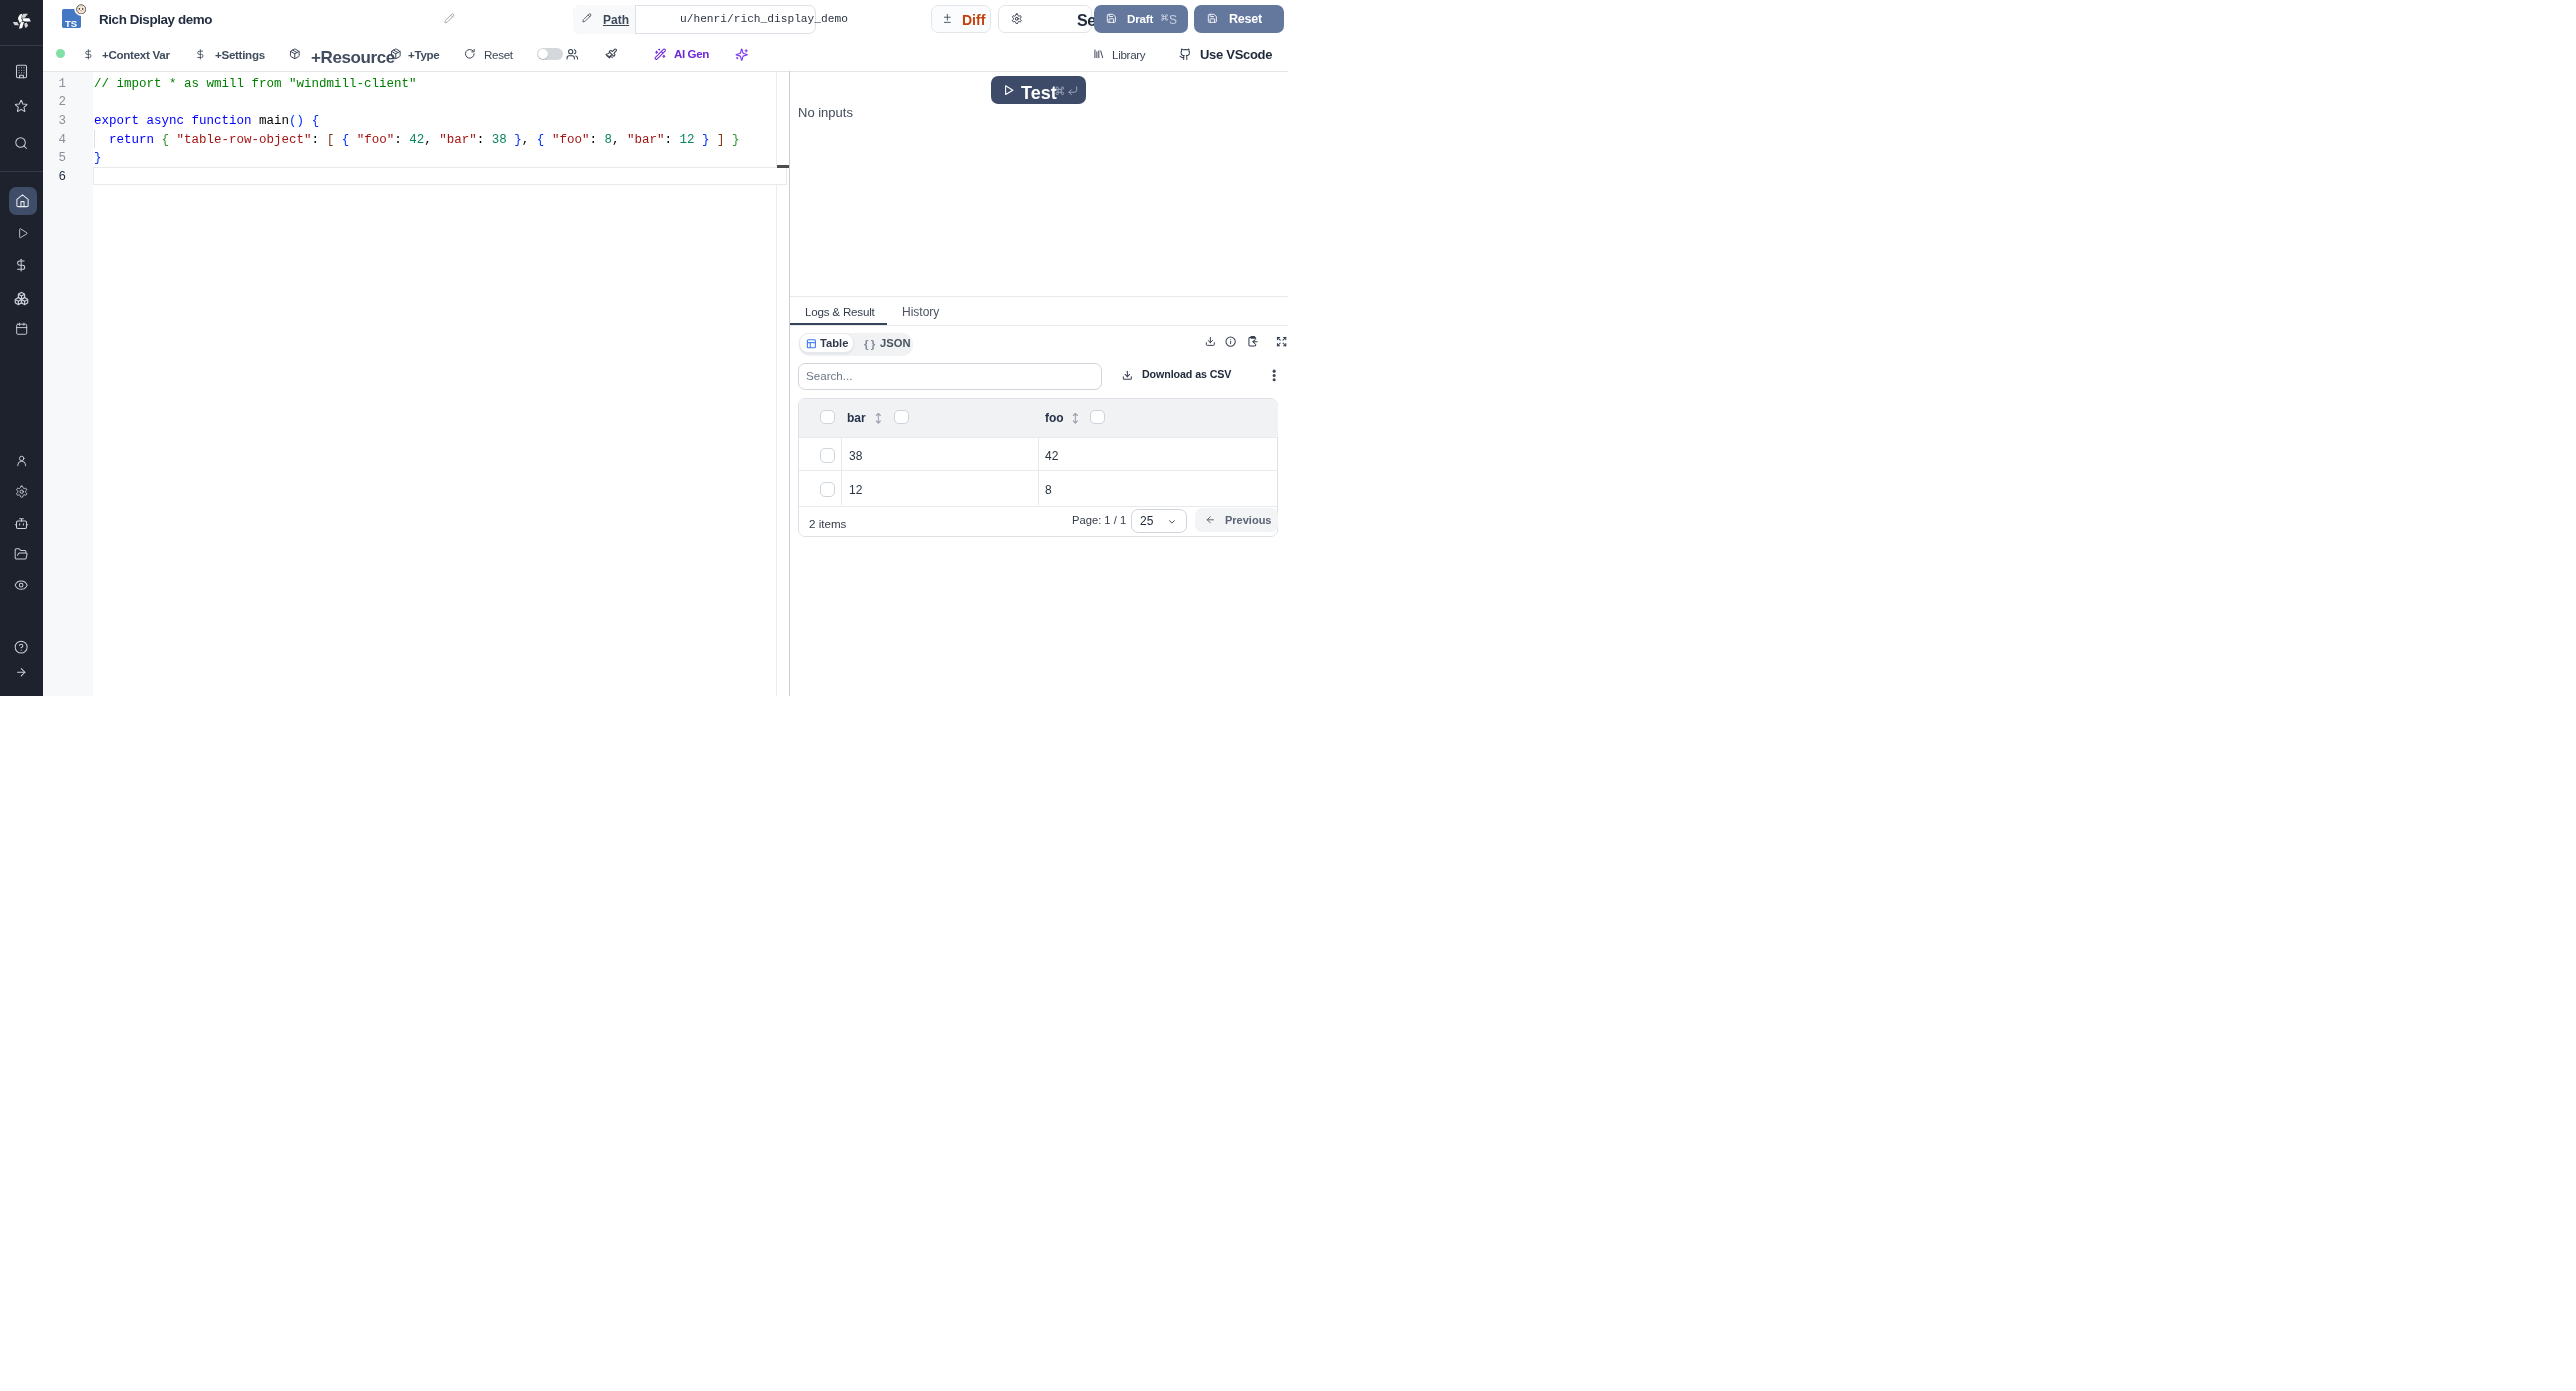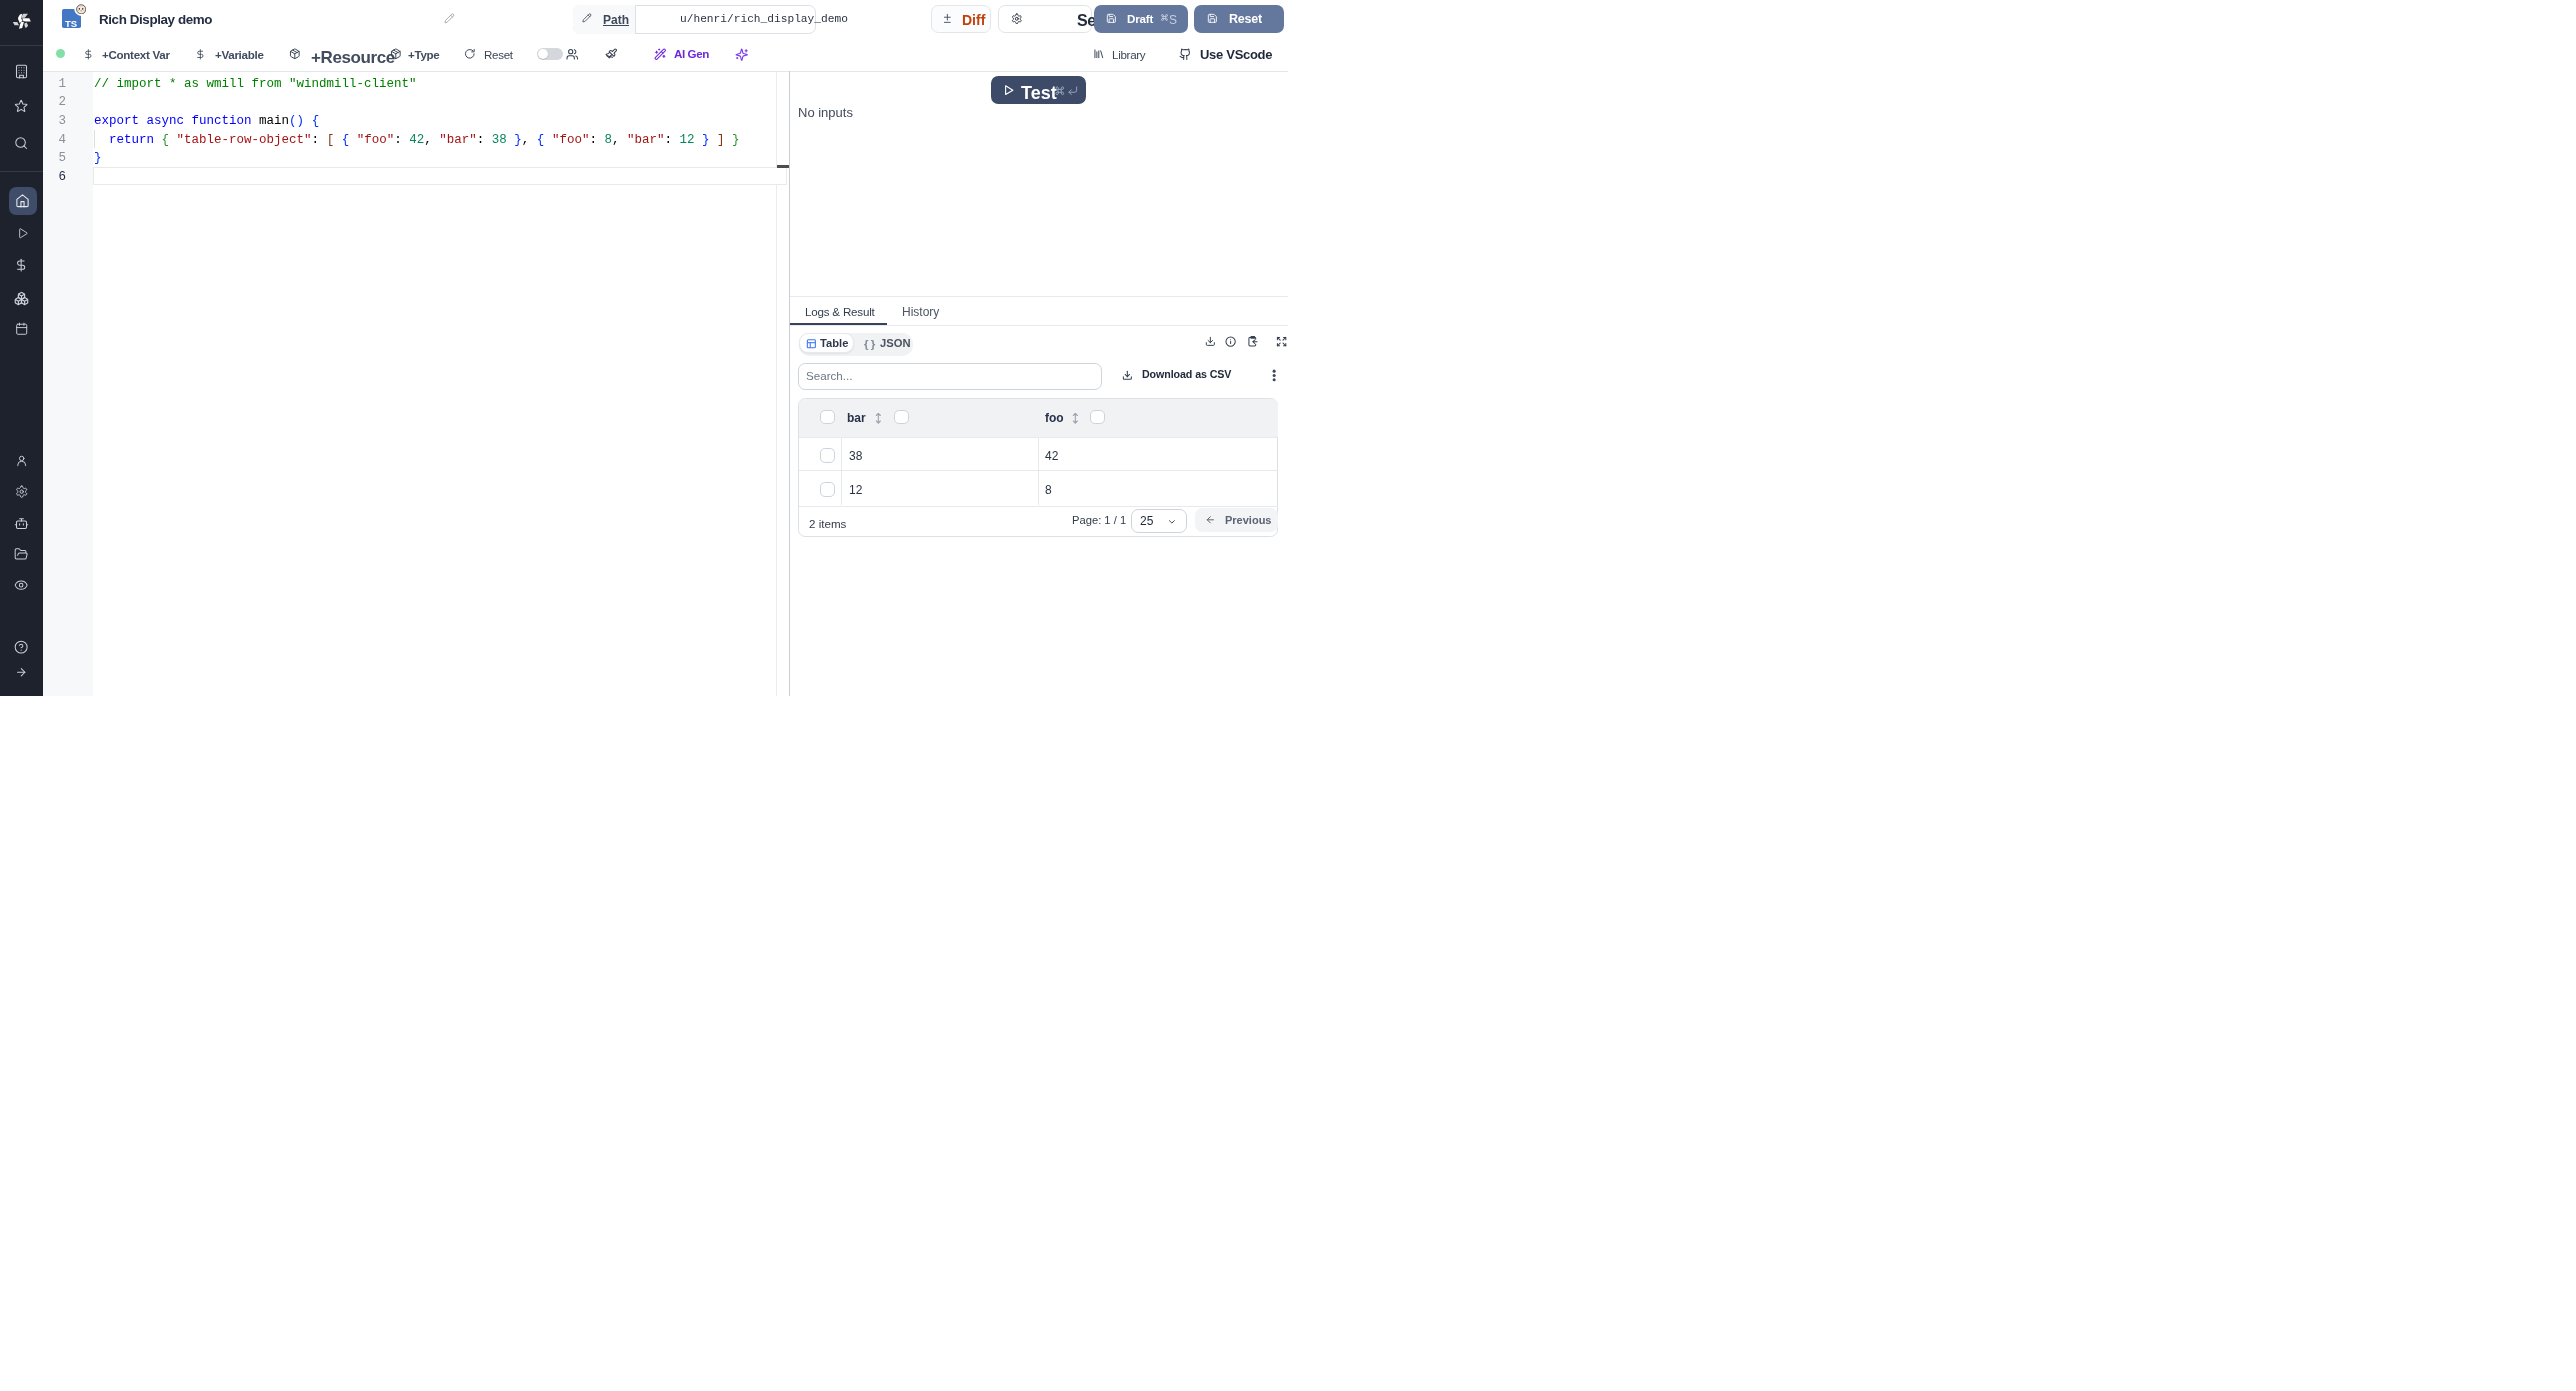--- a/index.html
+++ b/index.html
@@ -241,21 +241,21 @@
 </svg>
 </div>
 <div class="abs" style="left:102px;top:48px;font-size:11.6px;letter-spacing:-0.3px;font-weight:bold;color:#414c5e;">+Context Var</div>
 
 <div class="abs" style="left:195px;top:49px;">
 <svg width="10.7" height="10.7" viewBox="0 0 24 24" class="icd">
  <line x1="12" y1="1.5" x2="12" y2="22.5"></line>
  <path d="M17 5H9.5a3.5 3.5 0 0 0 0 7h5a3.5 3.5 0 0 1 0 7H6"></path>
 </svg>
 </div>
-<div class="abs" style="left:215px;top:48px;font-size:11.6px;letter-spacing:-0.3px;font-weight:bold;color:#414c5e;">+Variable</div>
+<div class="abs" style="left:215px;top:48px;font-size:11.6px;letter-spacing:-0.3px;font-weight:bold;color:#414c5e;">+Settings</div>
 
 <div class="abs" style="left:289px;top:48px;">
 <svg width="11.6" height="11.6" viewBox="0 0 24 24" class="icd" style="stroke-width:2">
  <path d="M11 21.73a2 2 0 0 0 2 0l7-4A2 2 0 0 0 21 16V8a2 2 0 0 0-1-1.73l-7-4a2 2 0 0 0-2 0l-7 4A2 2 0 0 0 3 8v8a2 2 0 0 0 1 1.73z"></path>
  <path d="M12 22V12"></path>
       <path d="m3.3 7 8.7 5 8.7-5"></path>
       <path d="m7.5 4.27 9 5.15"></path>
 </svg>
 </div>
 <div class="abs" style="left:311px;top:48px;font-size:17px;letter-spacing:-0.4px;font-weight:bold;color:#414c5e;">+Resource</div>

